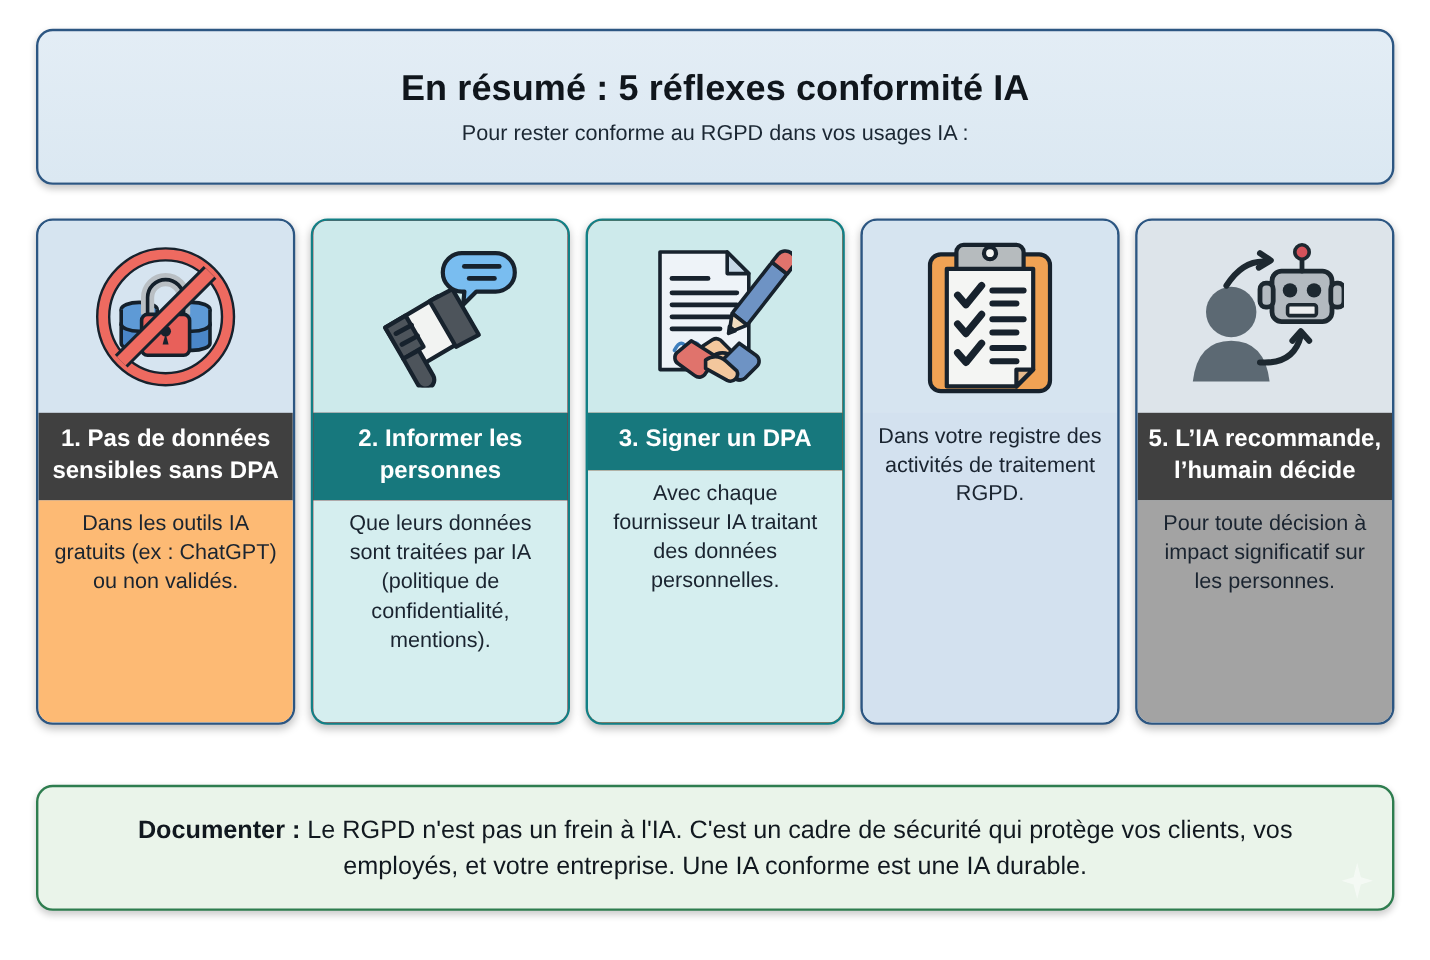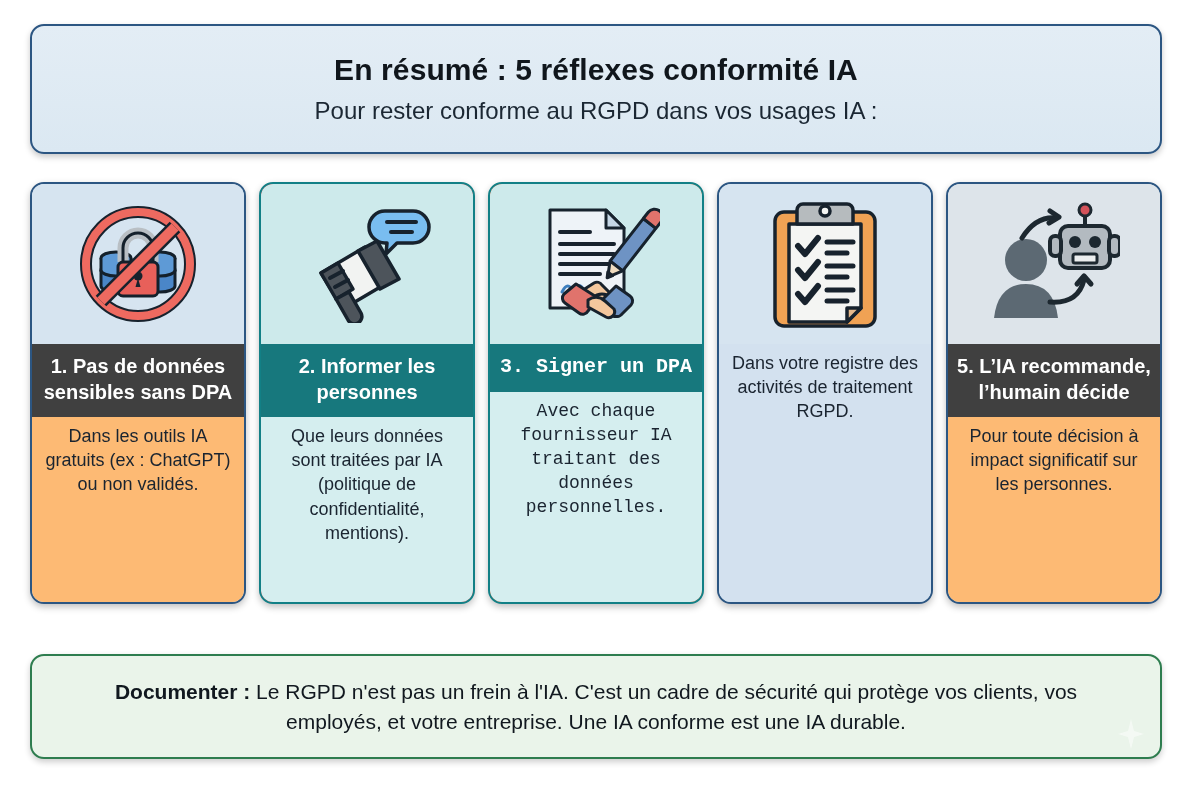--- a/index.html
+++ b/index.html
@@ -35,21 +35,21 @@
     gap: 10px;
     flex: none;
   }
   .header-title {
     font-size: 30px;
     font-weight: bold;
     color: #10161c;
     letter-spacing: 0.1px;
   }
   .header-sub {
-    font-size: 24px;
+    font-size: 18px;
     color: #1b2733;
   }
 
   
   .cards-row {
     margin-top: 28px;
     display: flex;
     gap: 13px;
     height: 422px;
     flex: none;
@@ -93,28 +93,28 @@
     text-align: center;
     padding: 7px 12px 10px 12px;
   }
 
   
   .c1 .card-icon { background: #d6e4f0; }
   .c1 .card-body { background: #fdba74; }
   .c2 { border-color: #128086; background: #b91c1c; }
   .c2 .card-icon { background: #cdeaeb; }
   .c2 .card-body { background: #d5eeef; }
-  .c3 { border-color: #128086; background: #c2410c; font-family: Liberation Mono, monospace; }
+  .c3 { border-color: #128086; background: #c2410c; }
   .c3 .card-icon { background: #cdeaeb; }
   .c3 .card-body { background: #d5eeef; }
   .c4 .card-icon { background: #d6e4f0; }
   .c4 .card-body { background: #d3e1ef; }
   .c5 { background: #dde4ea; }
   .c5 .card-icon { background: #dde4ea; }
-  .c5 .card-body { background: #fdba74; }
+  .c5 .card-body { background: #a3a3a3; }
 
   
   .conclusion {
     margin-top: 50px;
     height: 105px;
     background: #eaf4ea;
     border: 2px solid #2e7d4f;
     border-radius: 14px;
     box-shadow: 0 3px 6px rgba(0,0,0,0.2);
     display: flex;

